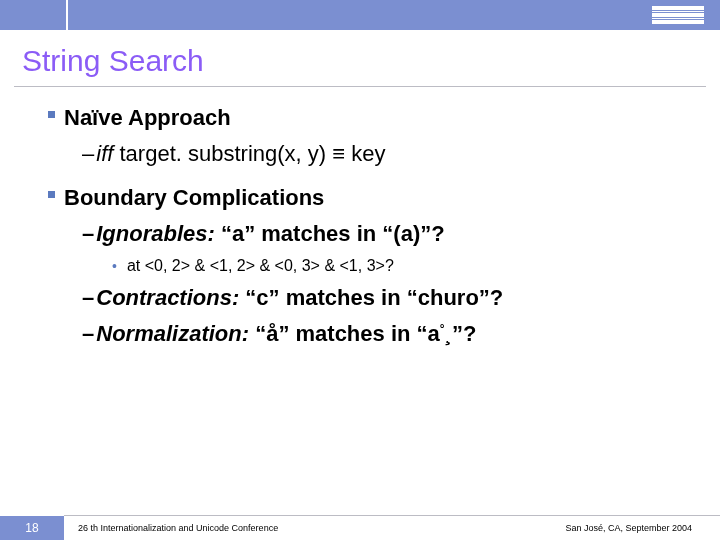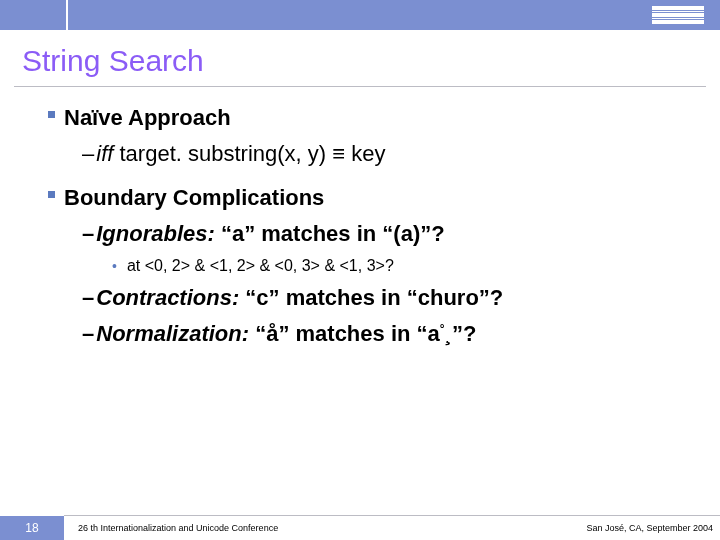--- a/index.html
+++ b/index.html
@@ -104,21 +104,21 @@
   }
   .foot-rule {
     position: absolute;
     bottom: 24px;
     left: 64px;
     right: 0;
     height: 1px;
     background: #bcbcc4;
   }
   .foot-left { padding-left: 14px; flex: 1; }
-  .foot-right { padding-right: 7px; }
+  .foot-right { padding-right: 28px; }
   .sup { position: relative; top: -8px; font-size: 12px; }
 </style>
 </head>
 <body>
 
 <div class="topbar">
   <div class="topbar-sep"></div>
   <div class="ibm-logo">
     <div class="bar"></div>
       <div class="bar"></div>

